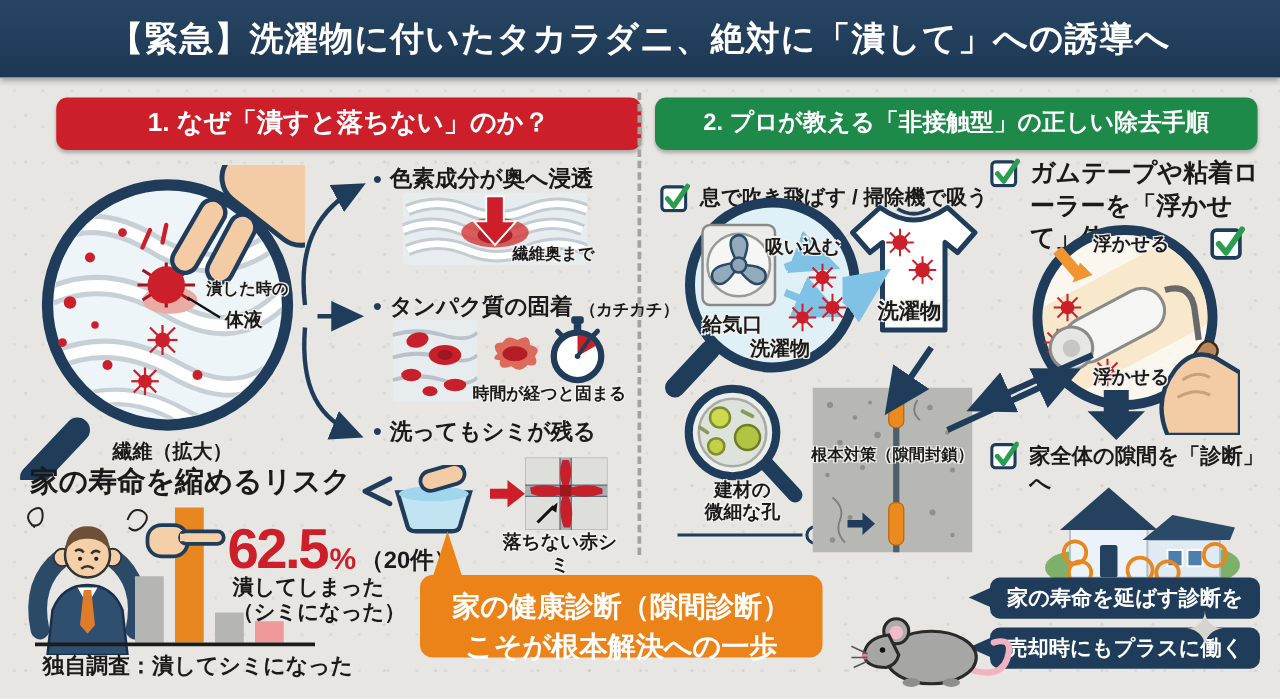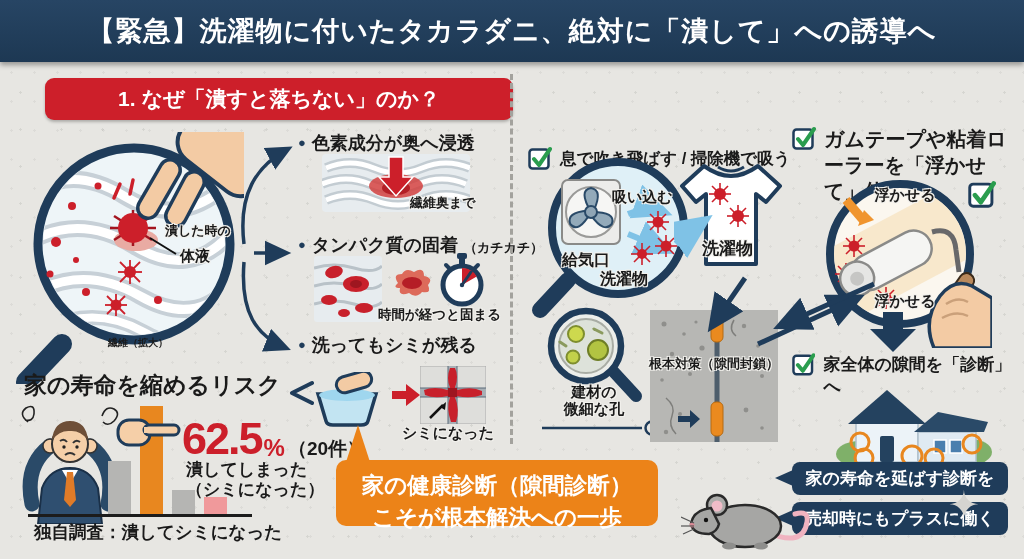--- a/index.html
+++ b/index.html
@@ -38,20 +38,21 @@
   .sparkle{font-size:38px;color:#d5d4d0;z-index:6;line-height:1;}
 </style>
 </head>
 <body>
 
 <div id="canvas">
 
   <div class="abs banner">【緊急】洗濯物に付いたタカラダニ、絶対に「潰して」への誘導へ</div>
 
   <div class="abs sec-header red" style="left:22px;top:78px;width:468px;margin-left:23px;">1. なぜ「潰すと落ちない」のか？</div>
+  <div class="abs sec-header green" style="left:524px;top:78px;width:482px;">2. プロが教える「非接触型」の正しい除去手順</div>
 
   <svg class="abs" style="left:12px;top:132px;" width="232" height="252" viewBox="0 0 232 252">
     <line x1="50" y1="212" x2="14" y2="250" stroke="#1f3c5a" stroke-width="20" stroke-linecap="round"></line>
     <circle cx="122" cy="112" r="96" fill="#eef5f8" stroke="#1f3c5a" stroke-width="9"></circle>
     <clipPath id="mgclip">
         <circle cx="122" cy="112" r="91"></circle>
       </clipPath>
     <g clip-path="url(#mgclip)">
       <path d="M20 62 Q60 32 112 64 T 212 56" stroke="#c7d0d7" stroke-width="17" fill="none"></path>
       <path d="M20 62 Q60 32 112 64 T 212 56" stroke="#ffffff" stroke-width="9" fill="none"></path>
@@ -107,21 +108,21 @@
       <line x1="158" y1="38" x2="136" y2="76" stroke="#f3cba4" stroke-width="17" stroke-linecap="round"></line>
       <line x1="182" y1="50" x2="164" y2="84" stroke="#1f3c5a" stroke-width="24" stroke-linecap="round"></line>
       <line x1="182" y1="50" x2="164" y2="84" stroke="#f3cba4" stroke-width="17" stroke-linecap="round"></line>
     </g>
   </svg>
   <svg class="abs" style="left:146px;top:234px;" width="36" height="26">
     <line x1="4" y1="4" x2="30" y2="20" stroke="#111" stroke-width="2"></line>
   </svg>
   <div class="abs jp-label halo" style="left:165px;top:222px;font-size:13px;">潰した時の</div>
   <div class="abs jp-label halo" style="left:180px;top:247px;font-size:15px;">体液</div>
-  <div class="abs jp-label" style="left:86px;top:336px;width:104px;text-align:center;font-size:10px;">繊維（拡大）</div>
+  <div class="abs jp-label" style="left:86px;top:351px;width:104px;text-align:center;font-size:16px;">繊維（拡大）</div>
 
   <svg class="abs" style="left:228px;top:136px;" width="84" height="228" viewBox="0 0 84 228">
     <defs>
       <marker id="ahL" markerWidth="8" markerHeight="8" refX="6" refY="3.5" orient="auto">
         <path d="M0 0 L7.5 3.5 L0 7 Z" fill="#1f3c5a"></path>
       </marker>
     </defs>
     <path d="M16 108 C10 58 28 30 60 13" stroke="#1f3c5a" stroke-width="3.5" fill="none" marker-end="url(#ahL)"></path>
     <path d="M26 117 L58 117" stroke="#1f3c5a" stroke-width="3.5" fill="none" marker-end="url(#ahL)"></path>
     <path d="M16 126 C12 176 28 200 58 212" stroke="#1f3c5a" stroke-width="3.5" fill="none" marker-end="url(#ahL)"></path>
@@ -247,21 +248,21 @@
     <line x1="28" y1="0" x2="28" y2="58" stroke="#5a6a78"></line>
       <line x1="37" y1="0" x2="37" y2="58" stroke="#5a6a78"></line>
     <line x1="0" y1="22" x2="66" y2="22" stroke="#5a6a78"></line>
       <line x1="0" y1="31" x2="66" y2="31" stroke="#5a6a78"></line>
     <path d="M30 2 Q26 12 30 22 L30 31 Q26 42 31 56 L36 56 Q40 44 35 31 L35 22 Q39 10 35 2 Z" fill="#c8202b"></path>
     <path d="M4 24 Q14 20 28 24 L37 24 Q52 20 62 25 L62 29 Q50 33 37 30 L28 30 Q14 33 5 29 Z" fill="#c8202b"></path>
     <rect x="28" y="22" width="9" height="9" fill="#9e1620"></rect>
     <line x1="10" y1="52" x2="23" y2="39" stroke="#111" stroke-width="2.5"></line>
     <polygon points="26,36 20,41 25,44" fill="#111"></polygon>
   </svg>
-  <div class="abs jp-label halo" style="left:398px;top:424px;width:100px;text-align:center;font-size:15px;">シミになった</div>
+  <div class="abs jp-label halo" style="left:398px;top:424px;width:100px;text-align:center;font-size:15px;">落ちない赤シミ</div>
 
   <div class="abs callout-tip" style="left:346px;top:425px;"></div>
   <div class="abs callout" style="left:336px;top:460px;width:322px;height:66px;padding-top:10px;box-sizing:border-box;">
     <div class="callout-line">家の健康診断（隙間診断）</div>
     <div class="callout-line">こそが根本解決への一歩</div>
   </div>
 
   <div class="abs divider"></div>
 
   <div class="abs check-row" style="left:528px;top:130px;margin-top:16px;">

